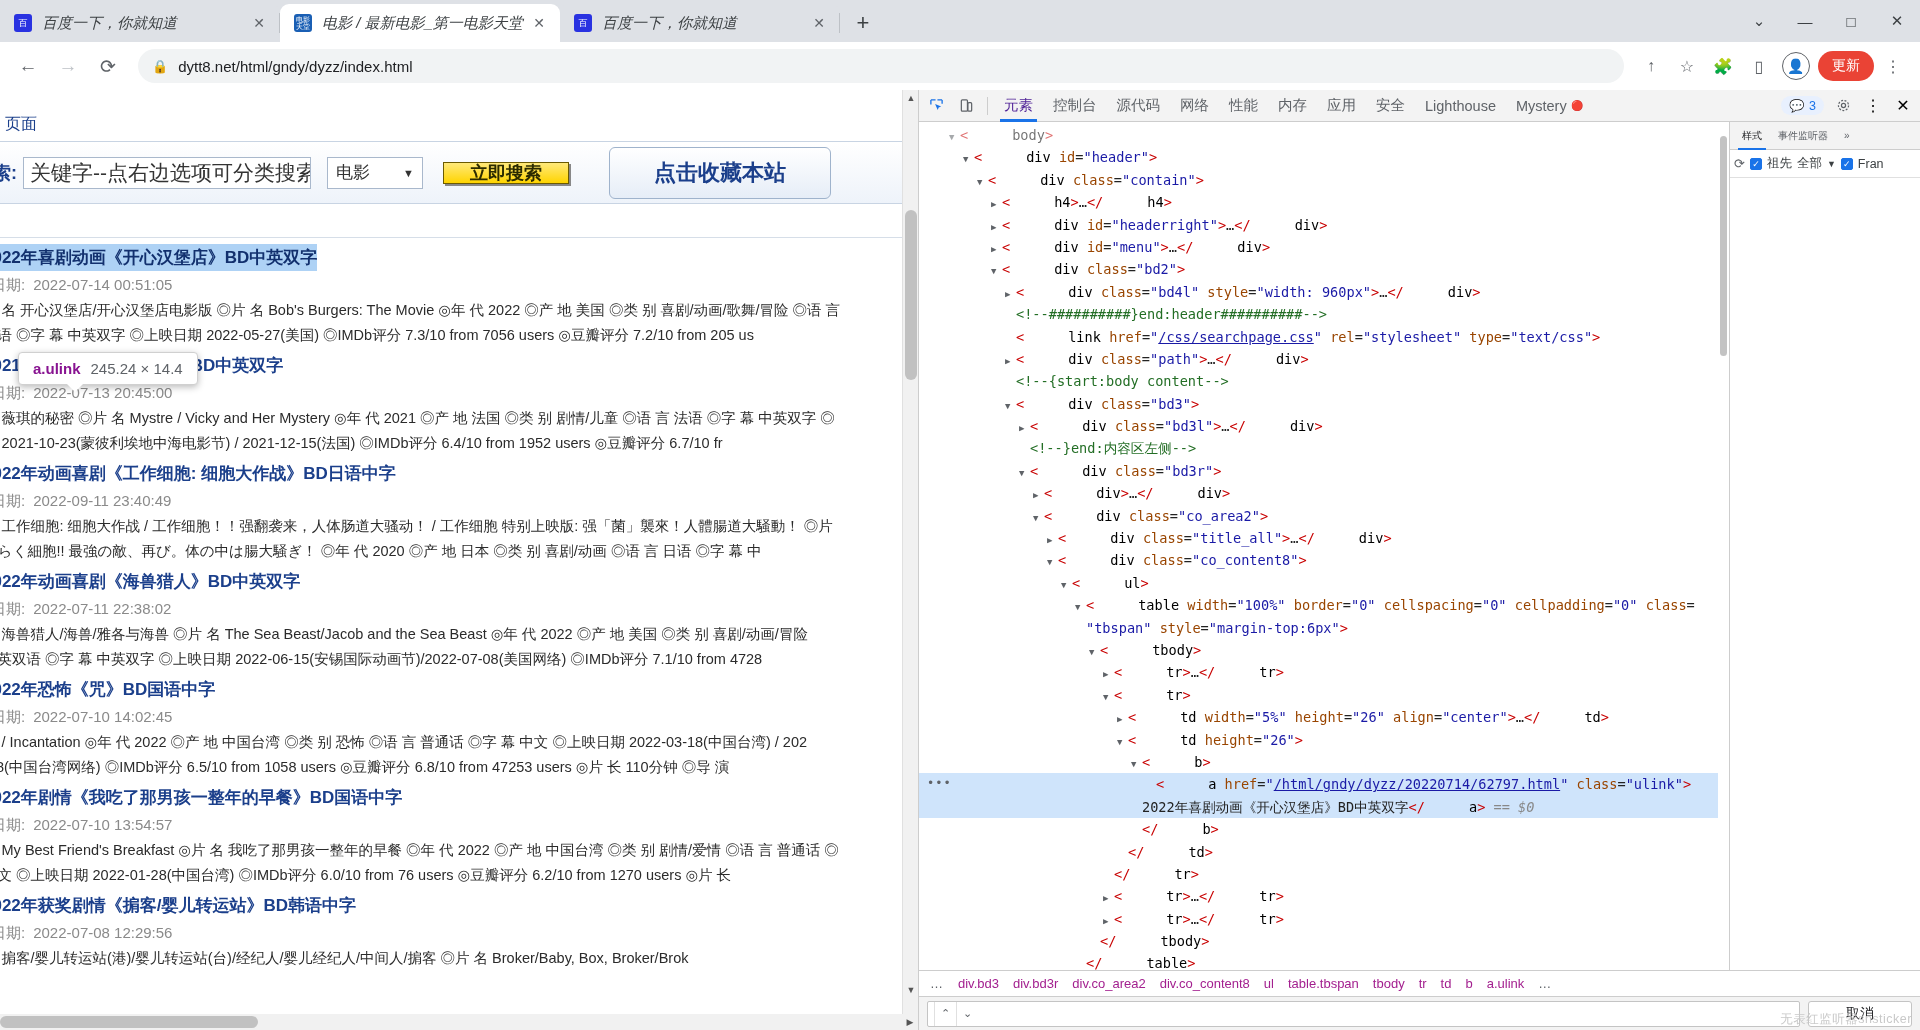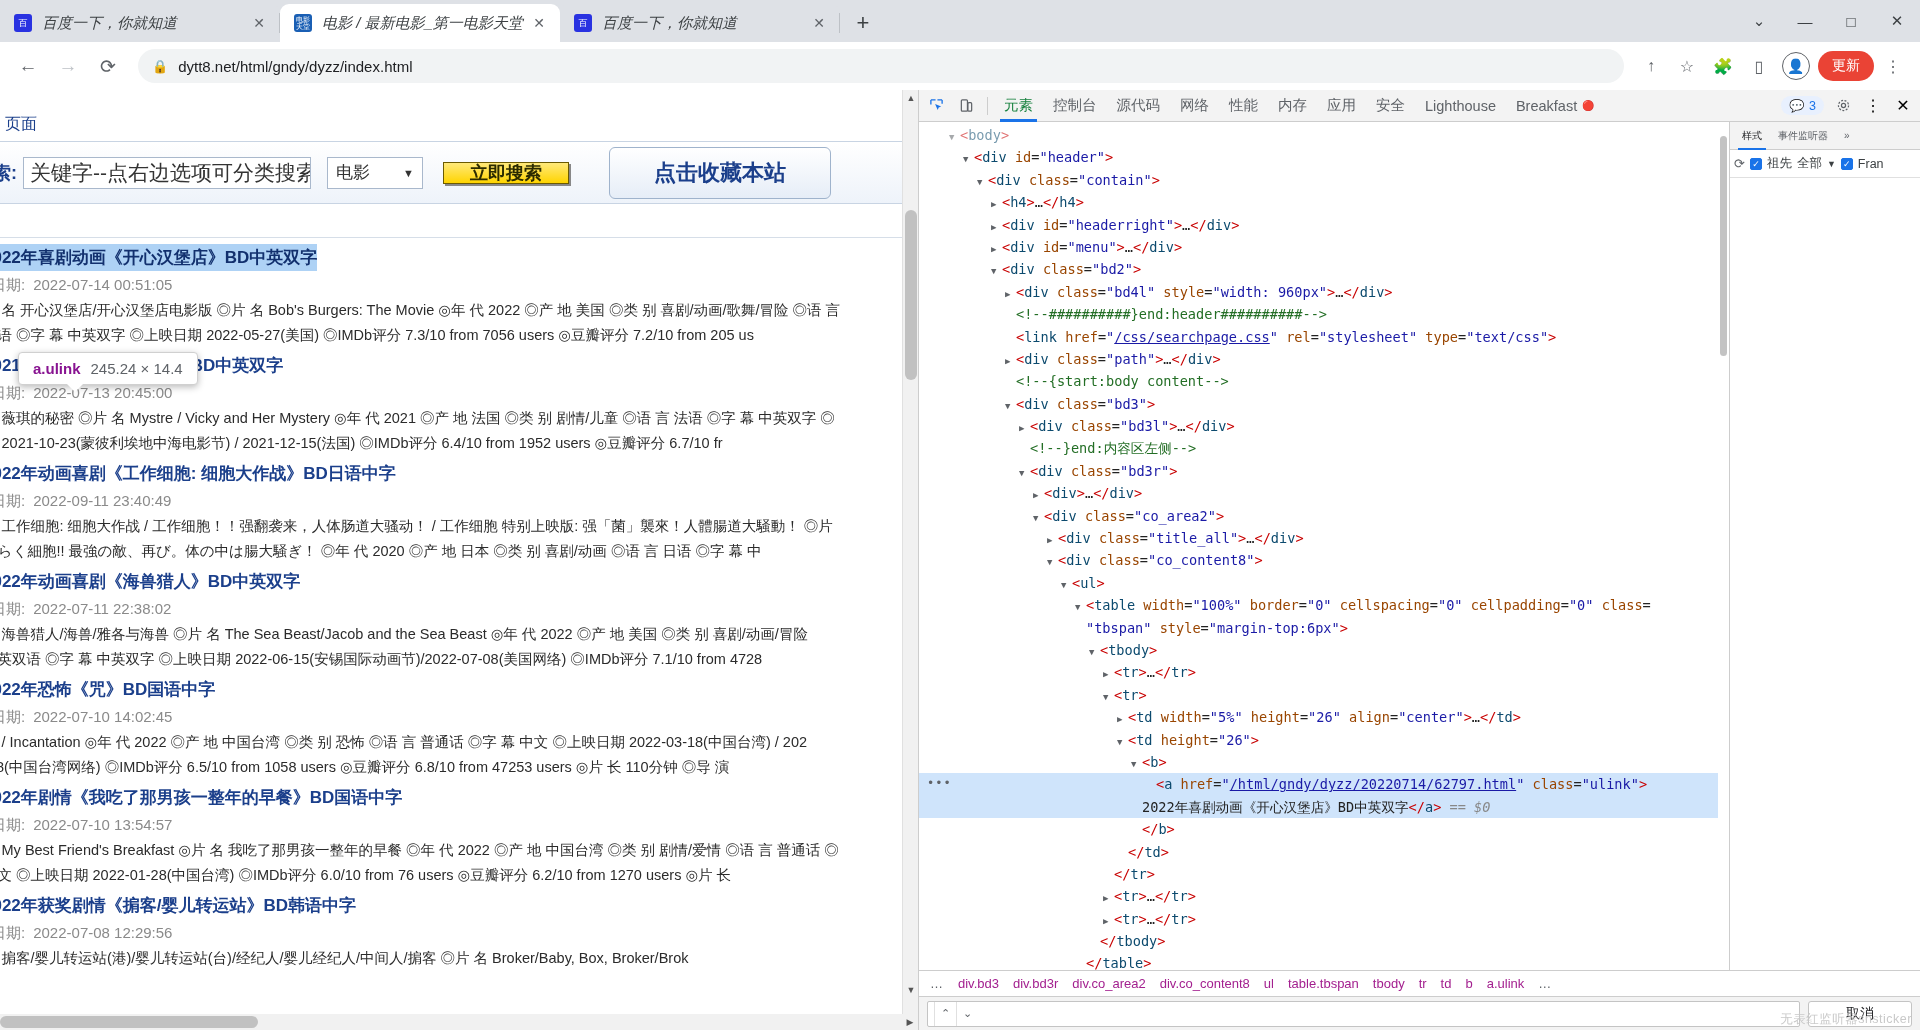--- a/index.html
+++ b/index.html
@@ -194,21 +194,21 @@
   .dt-icbtn {
     width: 28px; height: 26px; display: flex; align-items: center; justify-content: center;
     margin: 0 1px; border-radius: 3px;
   }
   .dt-icbtn.active { color: #1a73e8; }
   .dt-vsep { width: 1px; height: 18px; background: #cdcdcd; margin: 0 6px; }
   .dt-tab {
     height: 32px; padding: 0 10px; display: flex; align-items: center;
     font-size: 14.5px; color: #5f6368; position: relative; white-space: nowrap;
   }
-  .dt-tab.active { color: #15803d; }
+  .dt-tab.active { color: #4c1d95; }
   .dt-tab.active:after {
     content: ""; position: absolute; left: 6px; right: 6px; bottom: 0; height: 2.5px; background: #1a73e8;
   }
   .dt-spacer { flex: 1 1 auto; }
   .dt-chip {
     display: flex; align-items: center; background: #e8f0fe; color: #1a73e8;
     border-radius: 10px; height: 19px; padding: 0 8px; font-size: 12.5px; margin-right: 4px;
   }
   .dt-body { flex: 1 1 auto; display: flex; min-height: 0; }
 
@@ -220,21 +220,21 @@
   .dom-tree {
     font-family: "DejaVu Sans Mono", monospace; font-size: 13.6px;
     line-height: 22.4px; color: #222; padding: 2px 0 0 0; white-space: pre;
   }
   .dom-row { padding-left: 8px; height: 22.4px; position: relative; }
   .dom-row.sel { background: #cfe4fb; }
   .tw { color: #5f6368; display: inline-block; width: 11px; }
   .tw.open::before { content: "\25BC"; font-size: 9px; }
   .tw.closed::before { content: "\25B6"; font-size: 9px; }
   .tw.none::before { content: " "; }
-  .tg { color: #0c4a6e; }
+  .tg { color: #000000; margin-left: 44px; }
   .at { color: #994500; }
   .av { color: #1a1aa6; }
   .pk { color: #c80000; }
   .cm { color: #236e25; }
   .lk { color: #1a1aa6; text-decoration: underline; }
   .txt { color: #222; }
   .eq0 { color: #888; font-style: italic; }
   .ellip {
     position: absolute; left: 8px; top: 4px; color: #5f6368; font-size: 12px;
     letter-spacing: 1px; line-height: 12px;
@@ -464,21 +464,21 @@
       <div class="dt-tab active">元素</div>
       <div class="dt-tab">控制台</div>
       <div class="dt-tab">源代码</div>
       <div class="dt-tab">网络</div>
       <div class="dt-tab">性能</div>
       <div class="dt-tab">内存</div>
       <div class="dt-tab">应用</div>
       <div class="dt-tab">安全</div>
       <div class="dt-tab">Lighthouse</div>
       <div class="dt-tab">
-        <span>Breakfast</span>
+        <span>Mystery</span>
         <span style="margin-left:5px;font-size:10px;">🔴</span>
       </div>
       <div class="dt-spacer"></div>
       <div class="dt-chip">
         <span style="margin-right:4px;">💬</span>
         <span>3</span>
       </div>
       <div class="dt-icbtn">
         <svg width="15" height="15" viewBox="0 0 16 16" fill="#5f6368">
             <circle cx="8" cy="8" r="2.2" fill="none" stroke="#5f6368" stroke-width="1.3"></circle>

